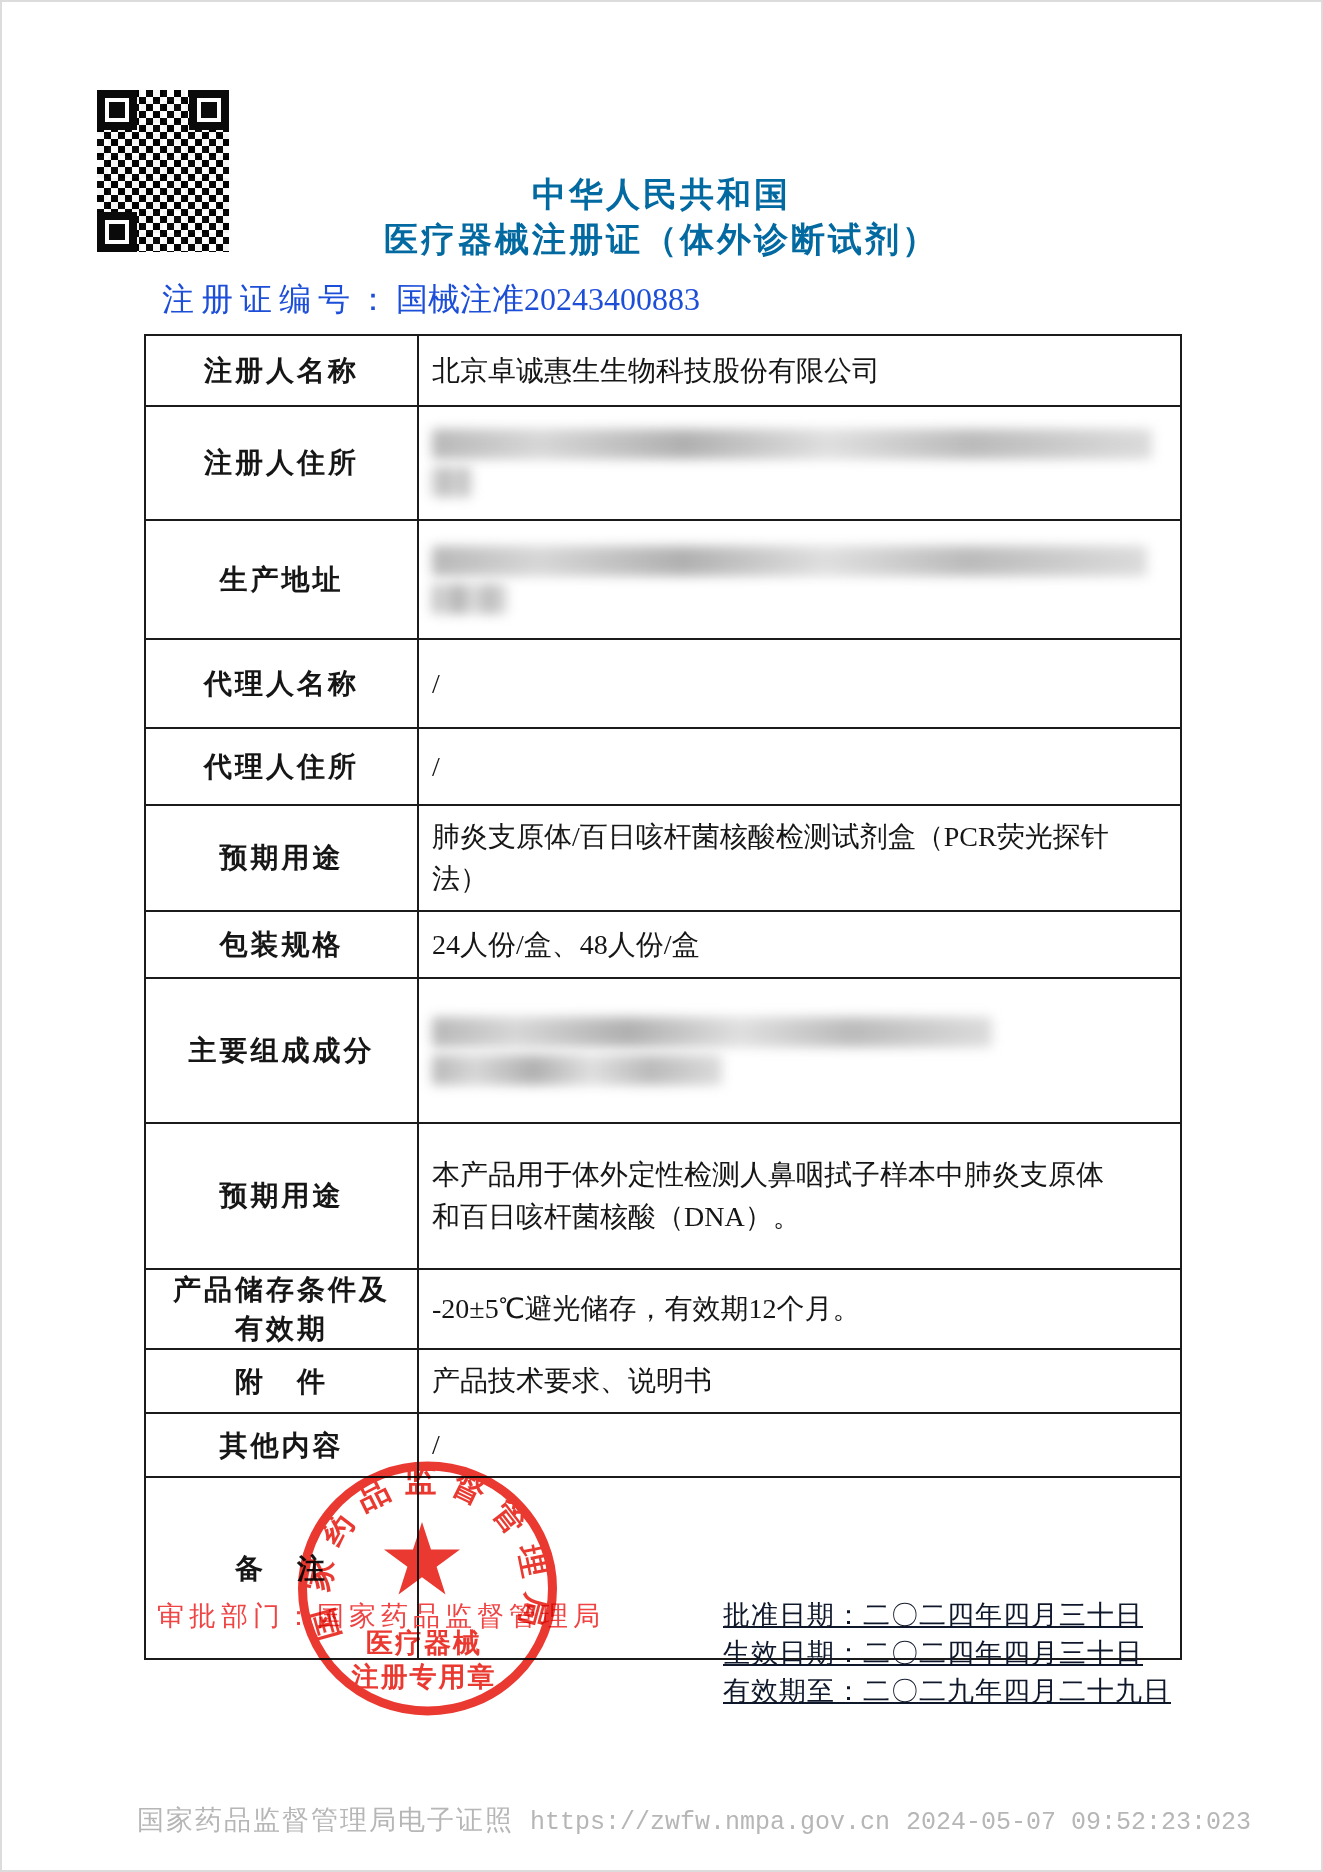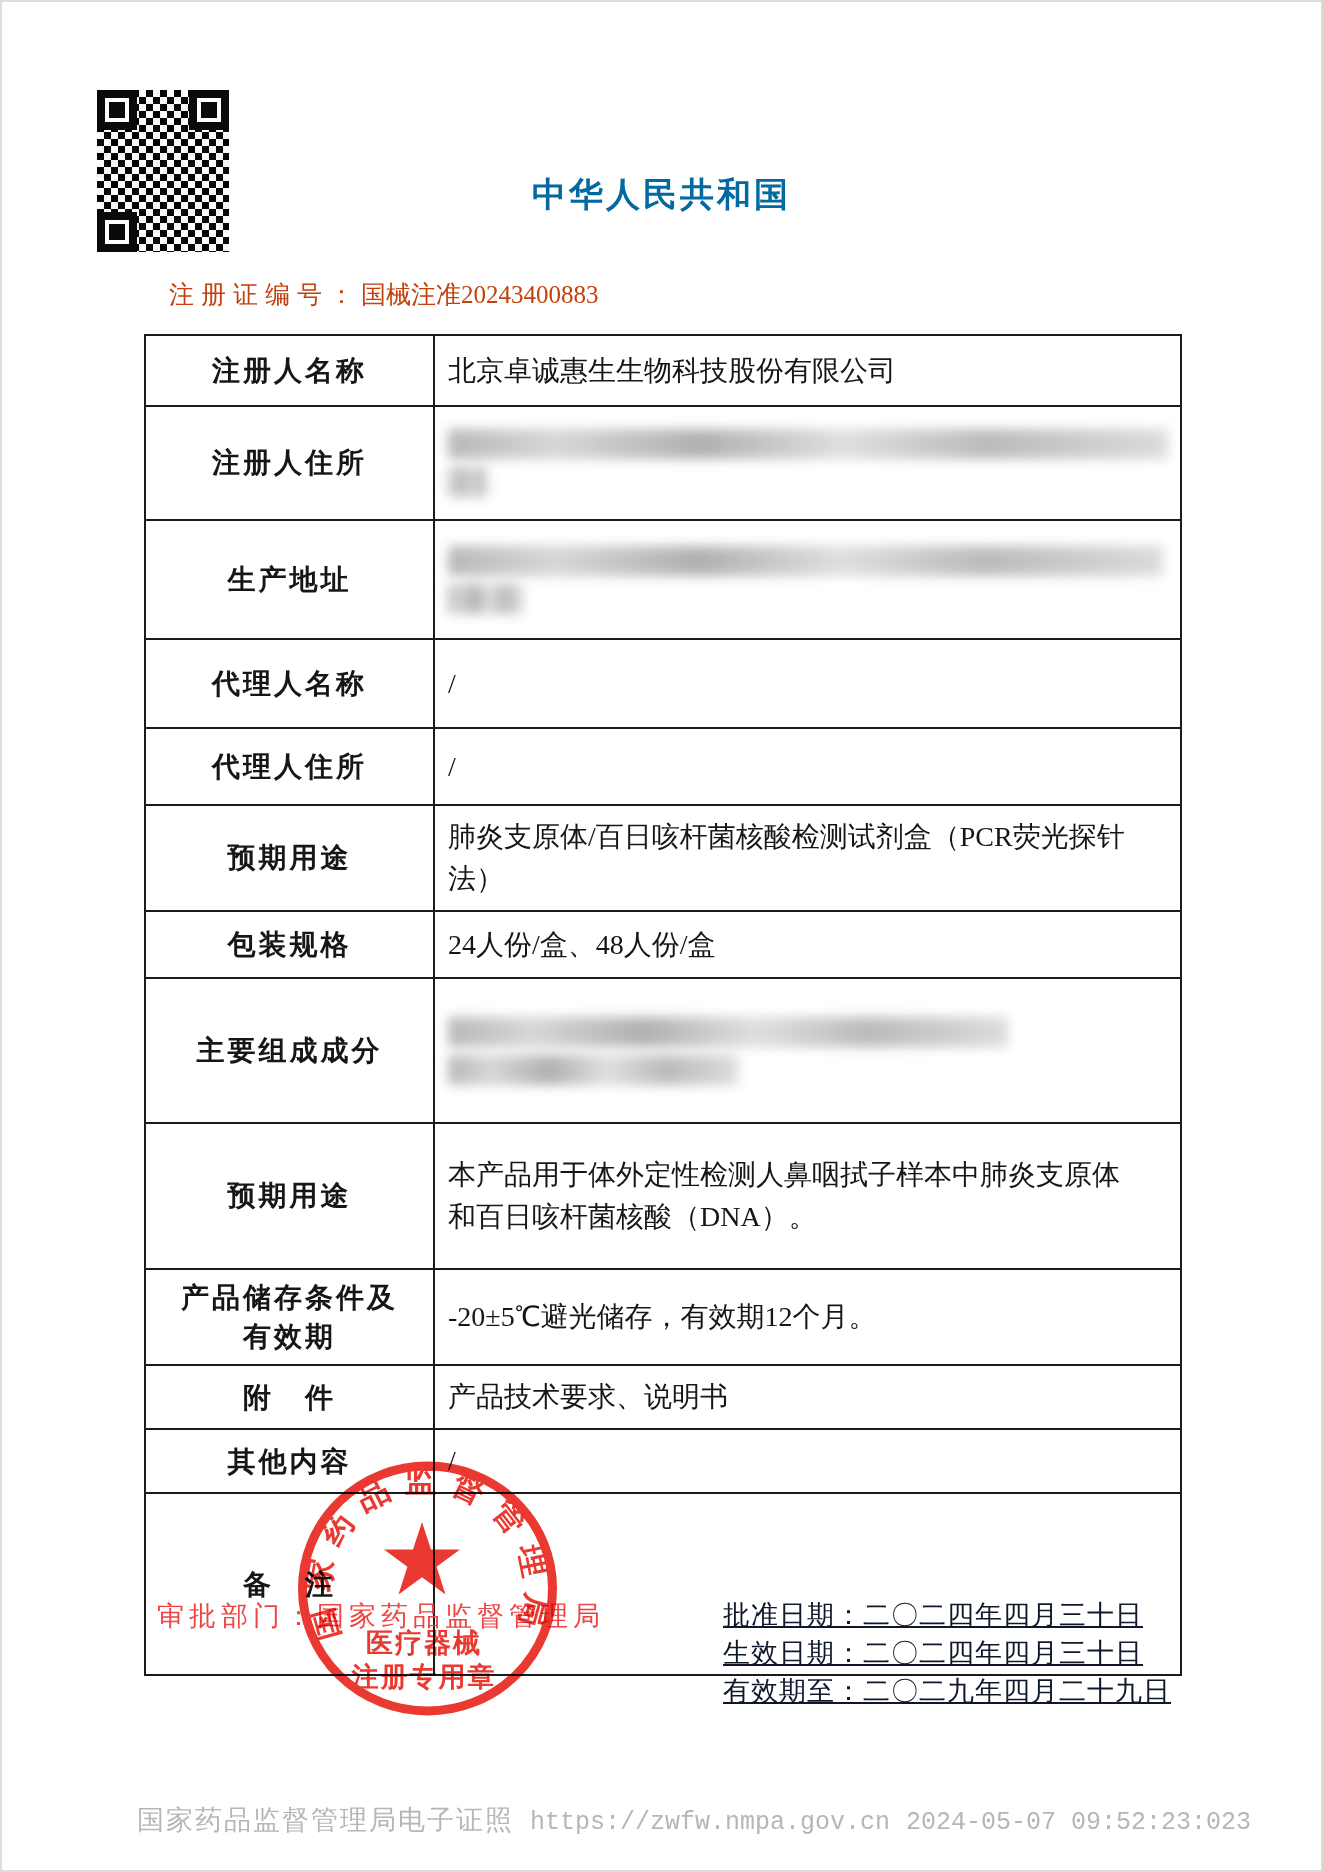--- a/index.html
+++ b/index.html
@@ -40,35 +40,35 @@
   .title{
     position:absolute;left:0;top:170px;width:100%;
     text-align:center;
     font-family:"Liberation Sans",sans-serif;
     font-weight:bold;font-size:34px;line-height:45px;
     letter-spacing:3px;color:#0369a1;
   }
   
   .regno{
     position:absolute;left:160px;top:276px;
-    font-size:25px;color:#c2410c;margin-left:7px;
+    font-size:32px;color:#1d4ed8;
   }
   .regno .lab{letter-spacing:7px;}
   
   table.cert{
     position:absolute;left:142px;top:332px;width:1038px;
     border-collapse:collapse;table-layout:fixed;
   }
   table.cert td{border:2px solid #1b1b1b;vertical-align:middle;}
   td.lbl{
     width:271px;text-align:center;
     font-family:"Liberation Sans",sans-serif;
     font-weight:600;font-size:28px;letter-spacing:3px;
     line-height:1.4;white-space:pre-line;color:#161616;
-    padding:8px;
+    padding:0;
   }
   td.val{
     font-size:28px;line-height:1.5;
     padding:10px 13px;white-space:pre-line;color:#161616;
   }
   .blurbar{
     height:30px;margin:8px 0;border-radius:3px;
     background:linear-gradient(90deg,#9a9a9a,#c6c6c6 15%,#8f8f8f 35%,#d2d2d2 55%,#9e9e9e 75%,#cdcdcd 100%);
     filter:blur(6px);opacity:.7;
   }
@@ -108,20 +108,21 @@
 
   <div class="qr">
     <div class="noise"></div>
     <div class="finder f-tl"></div>
     <div class="finder f-tr"></div>
     <div class="finder f-bl"></div>
   </div>
 
   <div class="title">
     <div>中华人民共和国</div>
+    <div>医疗器械注册证（体外诊断试剂）</div>
   </div>
 
   <div class="regno">
     <span class="lab">注册证编号：</span><span>国械注准20243400883</span>
   </div>
 
   <table class="cert">
     <tbody id="tbody">
         <tr style="height: 71px;">
           <td class="lbl">注册人名称</td>

